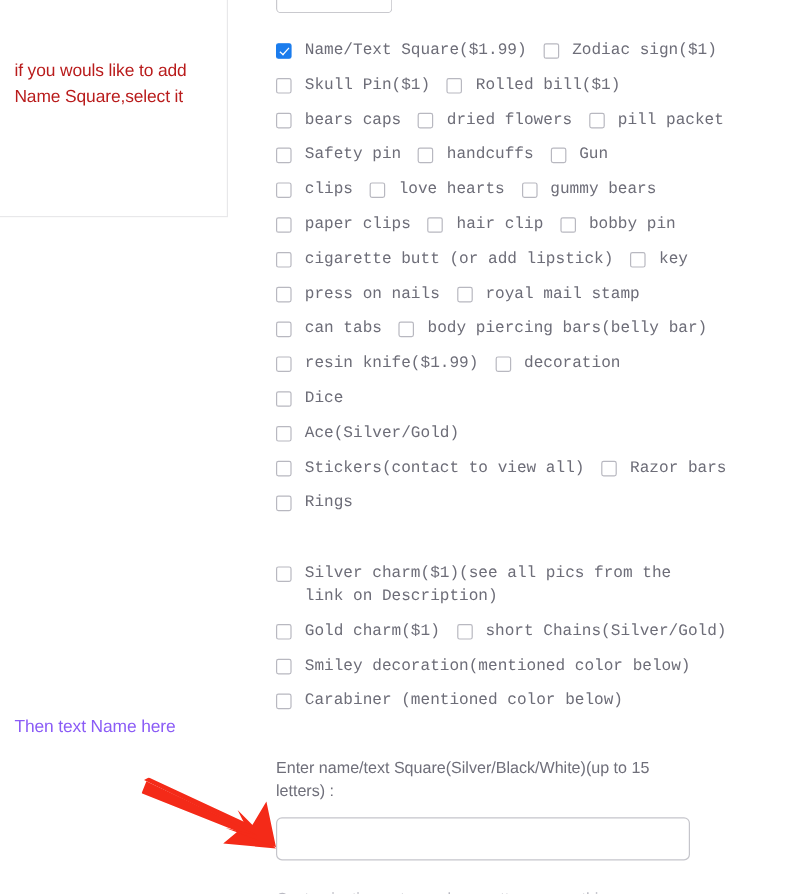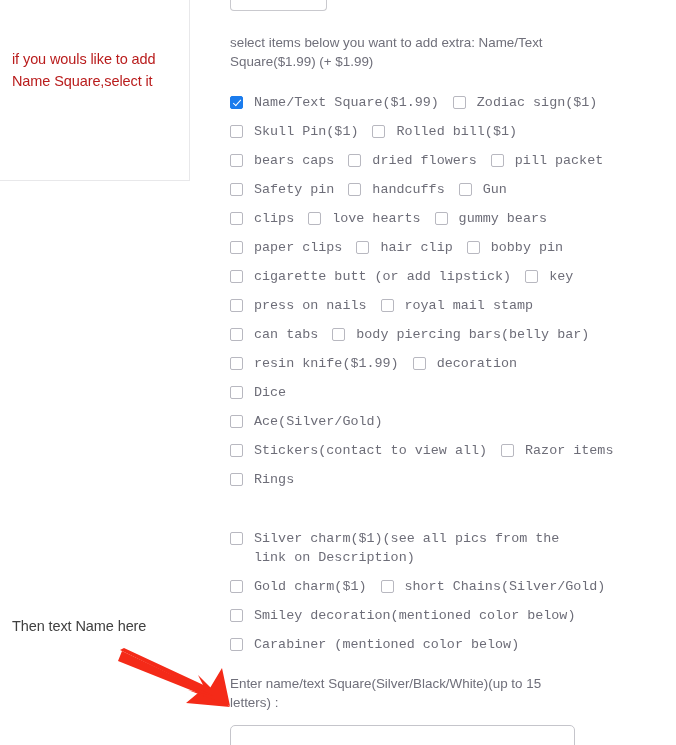--- a/index.html
+++ b/index.html
@@ -33,23 +33,23 @@
     width: 178px;
     color: #b91c1c;
     font-size: 14.5px;
     line-height: 22px;
     letter-spacing: -0.1px;
   }
 
   .anno-text-bottom {
     position: absolute;
     left: 12px;
-    top: 616px;
+    top: 596px;
     width: 210px;
-    color: #404040;
+    color: #8b5cf6;
     font-size: 14.5px;
     line-height: 20px;
     letter-spacing: -0.1px;
   }
 
   .arrow-svg {
     position: absolute;
     left: 118px;
     top: 648px;
     width: 120px;
@@ -131,21 +131,21 @@
   }
   .cb-label {
     color: #6d6d78;
     font-size: 13.4px;
     line-height: 19px;
     margin-left: 11px;
     max-width: 310px;
   }
 
   .field-label {
-    margin-top: 20px;
+    margin-top: 36px;
     color: #6f6f7a;
     font-size: 13.4px;
     line-height: 19px;
     width: 320px;
   }
 
   .text-input {
     margin-top: 13px;
     width: 345px;
     height: 36px;
@@ -177,21 +177,20 @@
 <div class="anno-text-bottom">Then text Name here</div>
 <svg class="arrow-svg" viewBox="0 0 120 62">
   <path d="M4 3 L88 43 L80 27 L112 59 L68 55 L80 45 L0 13 Z" fill="#f42a18"></path>
   <path d="M2 2 L96 48 L70 42 L112 58 L104 20 L92 40 L6 0 Z" fill="#f42a18"></path>
 </svg>
 
 <div class="form-col">
 
   <div class="top-select-stub"></div>
 
-  <div class="intro">select items below you want to add extra:  Name/Text Square($1.99)  (+ $1.99)</div>
 
   <div class="cb-list">
       <div class="cb-row">
         <label class="cb-item">
           <span class="cb-box checked"></span>
           <span class="cb-label">Name/Text Square($1.99)</span>
         </label>
         <label class="cb-item">
           <span class="cb-box"></span>
           <span class="cb-label">Zodiac sign($1)</span>
@@ -315,21 +314,21 @@
           <span class="cb-label">Ace(Silver/Gold)</span>
         </label>
       </div>
       <div class="cb-row">
         <label class="cb-item">
           <span class="cb-box"></span>
           <span class="cb-label">Stickers(contact to view all)</span>
         </label>
         <label class="cb-item">
           <span class="cb-box"></span>
-          <span class="cb-label">Razor items</span>
+          <span class="cb-label">Razor bars</span>
         </label>
       </div>
       <div class="cb-row">
         <label class="cb-item">
           <span class="cb-box"></span>
           <span class="cb-label">Rings</span>
         </label>
       </div>
       <div class="cb-row">
         <label class="cb-item wrapper">

